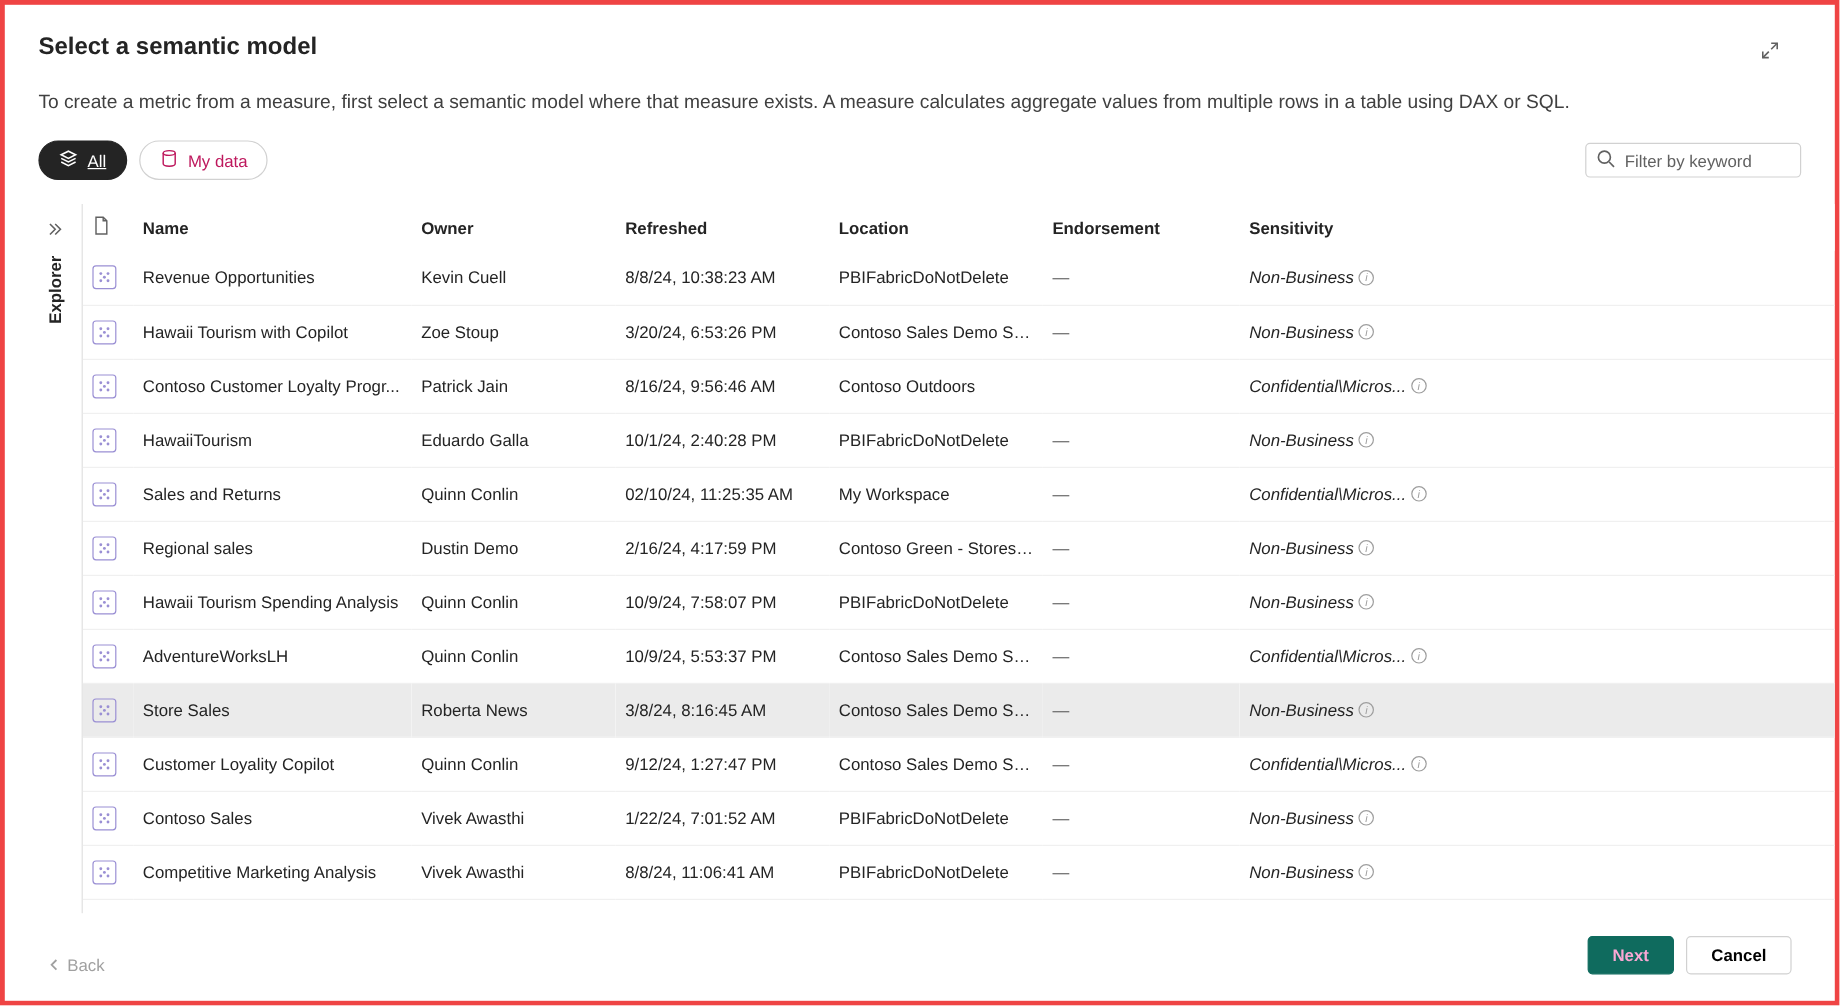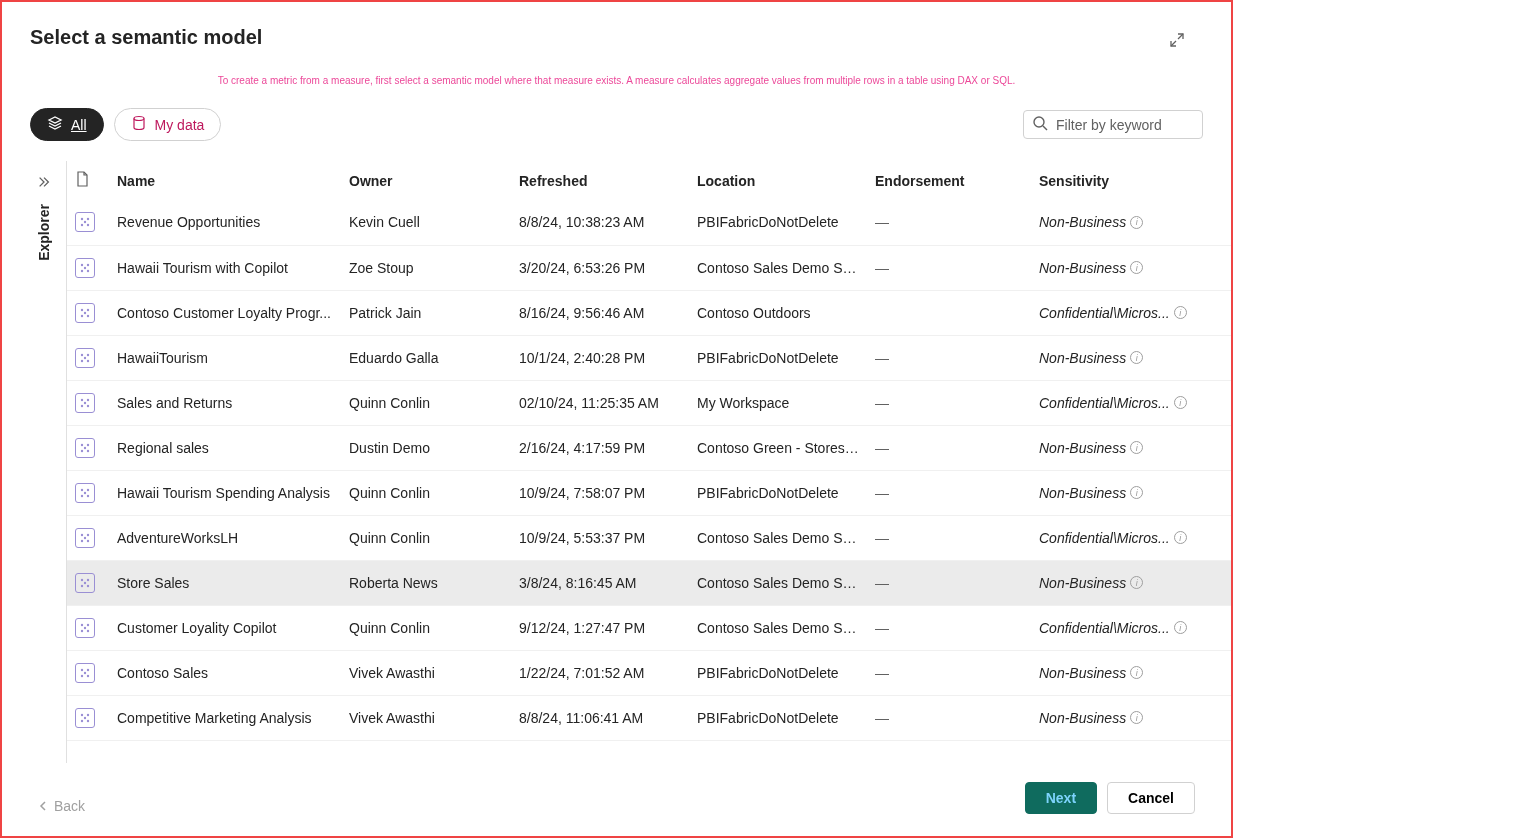--- a/index.html
+++ b/index.html
@@ -4,23 +4,23 @@
 <style>
   * { box-sizing: border-box; }
   html, body {
     margin: 0; padding: 0;
     font-family: "Segoe UI", -apple-system, BlinkMacSystemFont, sans-serif;
     font-size: 14px;
     color: #242424;
     background: #fff;
   }
   .dialog {
-    width: 1233px;
+    width: 1533px;
     height: 838px;
-    border: 2px solid #ef4444;
+    border: 4px solid #ef4444;
     background: #fff;
     display: flex;
     flex-direction: column;
     position: relative;
   }
   .dialog-header {
     display: flex;
     justify-content: space-between;
     align-items: flex-start;
     padding: 24px 40px 0 28px;
@@ -33,23 +33,22 @@
   .expand-btn {
     background: none;
     border: none;
     cursor: pointer;
     padding: 6px;
     color: #616161;
   }
   .expand-btn svg { width: 16px; height: 16px; }
   .dialog-desc {
     padding: 18px 28px 0 28px;
-    color: #ec4899;
-    font-size: 10px;
-    text-align: center;
+    color: #404040;
+    font-size: 16px;
   }
   .filter-row {
     display: flex;
     align-items: center;
     justify-content: space-between;
     padding: 22px 28px 0 28px;
   }
   .filter-pills {
     display: flex;
     gap: 10px;
@@ -219,21 +218,21 @@
     border-radius: 4px;
     font-size: 14px;
     cursor: pointer;
     border: 1px solid #d1d1d1;
     background: #fff;
     font-weight: 600;
   }
   .btn.primary {
     background: #0f6b5e;
     border-color: #0f6b5e;
-    color: #7dd3fc;
+    color: #f9a8d4;
   }
   
   .table-scroll::-webkit-scrollbar { width: 10px; }
   .table-scroll::-webkit-scrollbar-thumb { background: #c8c8c8; border-radius: 5px; }
 </style>
 </head>
 <body>
 
 <div class="dialog">
 

